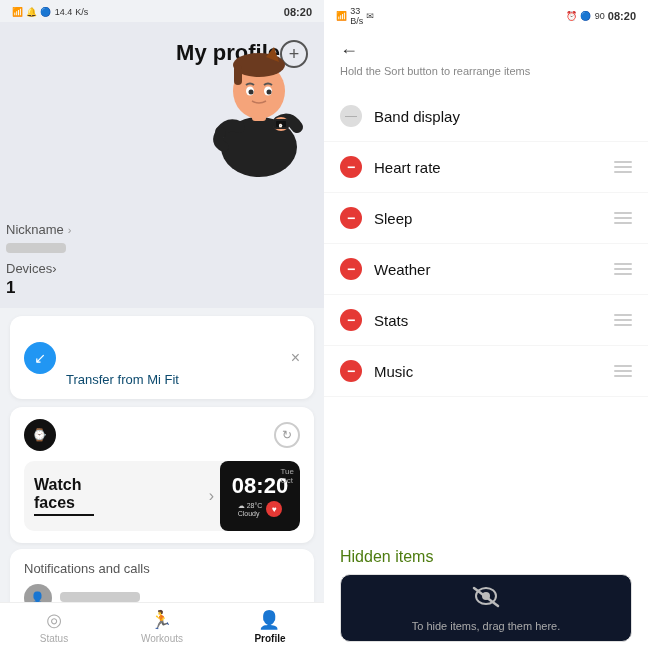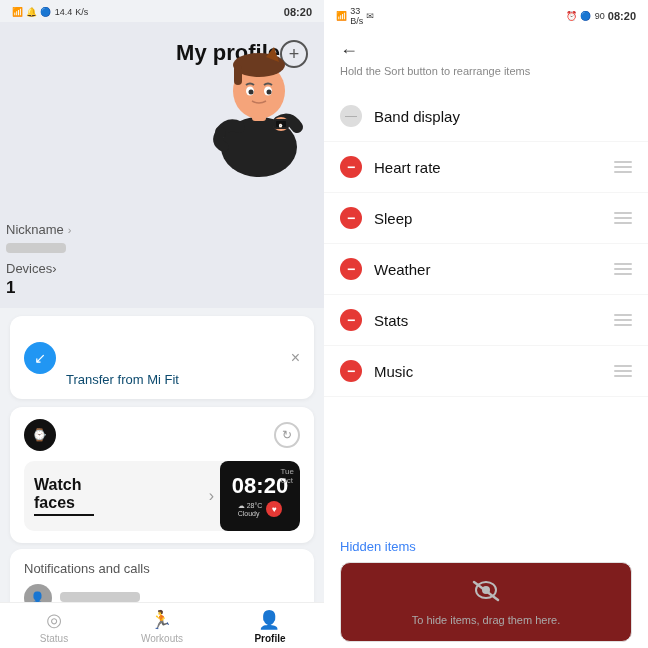--- a/index.html
+++ b/index.html
@@ -471,35 +471,35 @@
       height: 2px;
       background: #ccc;
       border-radius: 2px;
     }
 
     .hidden-section {
       padding: 12px 16px 6px;
     }
 
     .hidden-title {
-      font-size: 13px;
-      color: #3b82f6;
+      font-size: 16px;
+      color: #4d7c0f;
       margin-bottom: 8px;
     }
 
     .hidden-drop-zone {
       border: 1px solid #e0e0e0;
       border-radius: 10px;
-      height: 80px;
+      height: 68px;
       display: flex;
       flex-direction: column;
       align-items: center;
       justify-content: center;
       gap: 6px;
-      background: #7f1d1d;
+      background: #0f172a;
     }
 
     .eye-slash-icon {
       font-size: 24px;
       color: #bbb;
     }
 
     .hidden-hint {
       font-size: 11px;
       color: #aaa;

